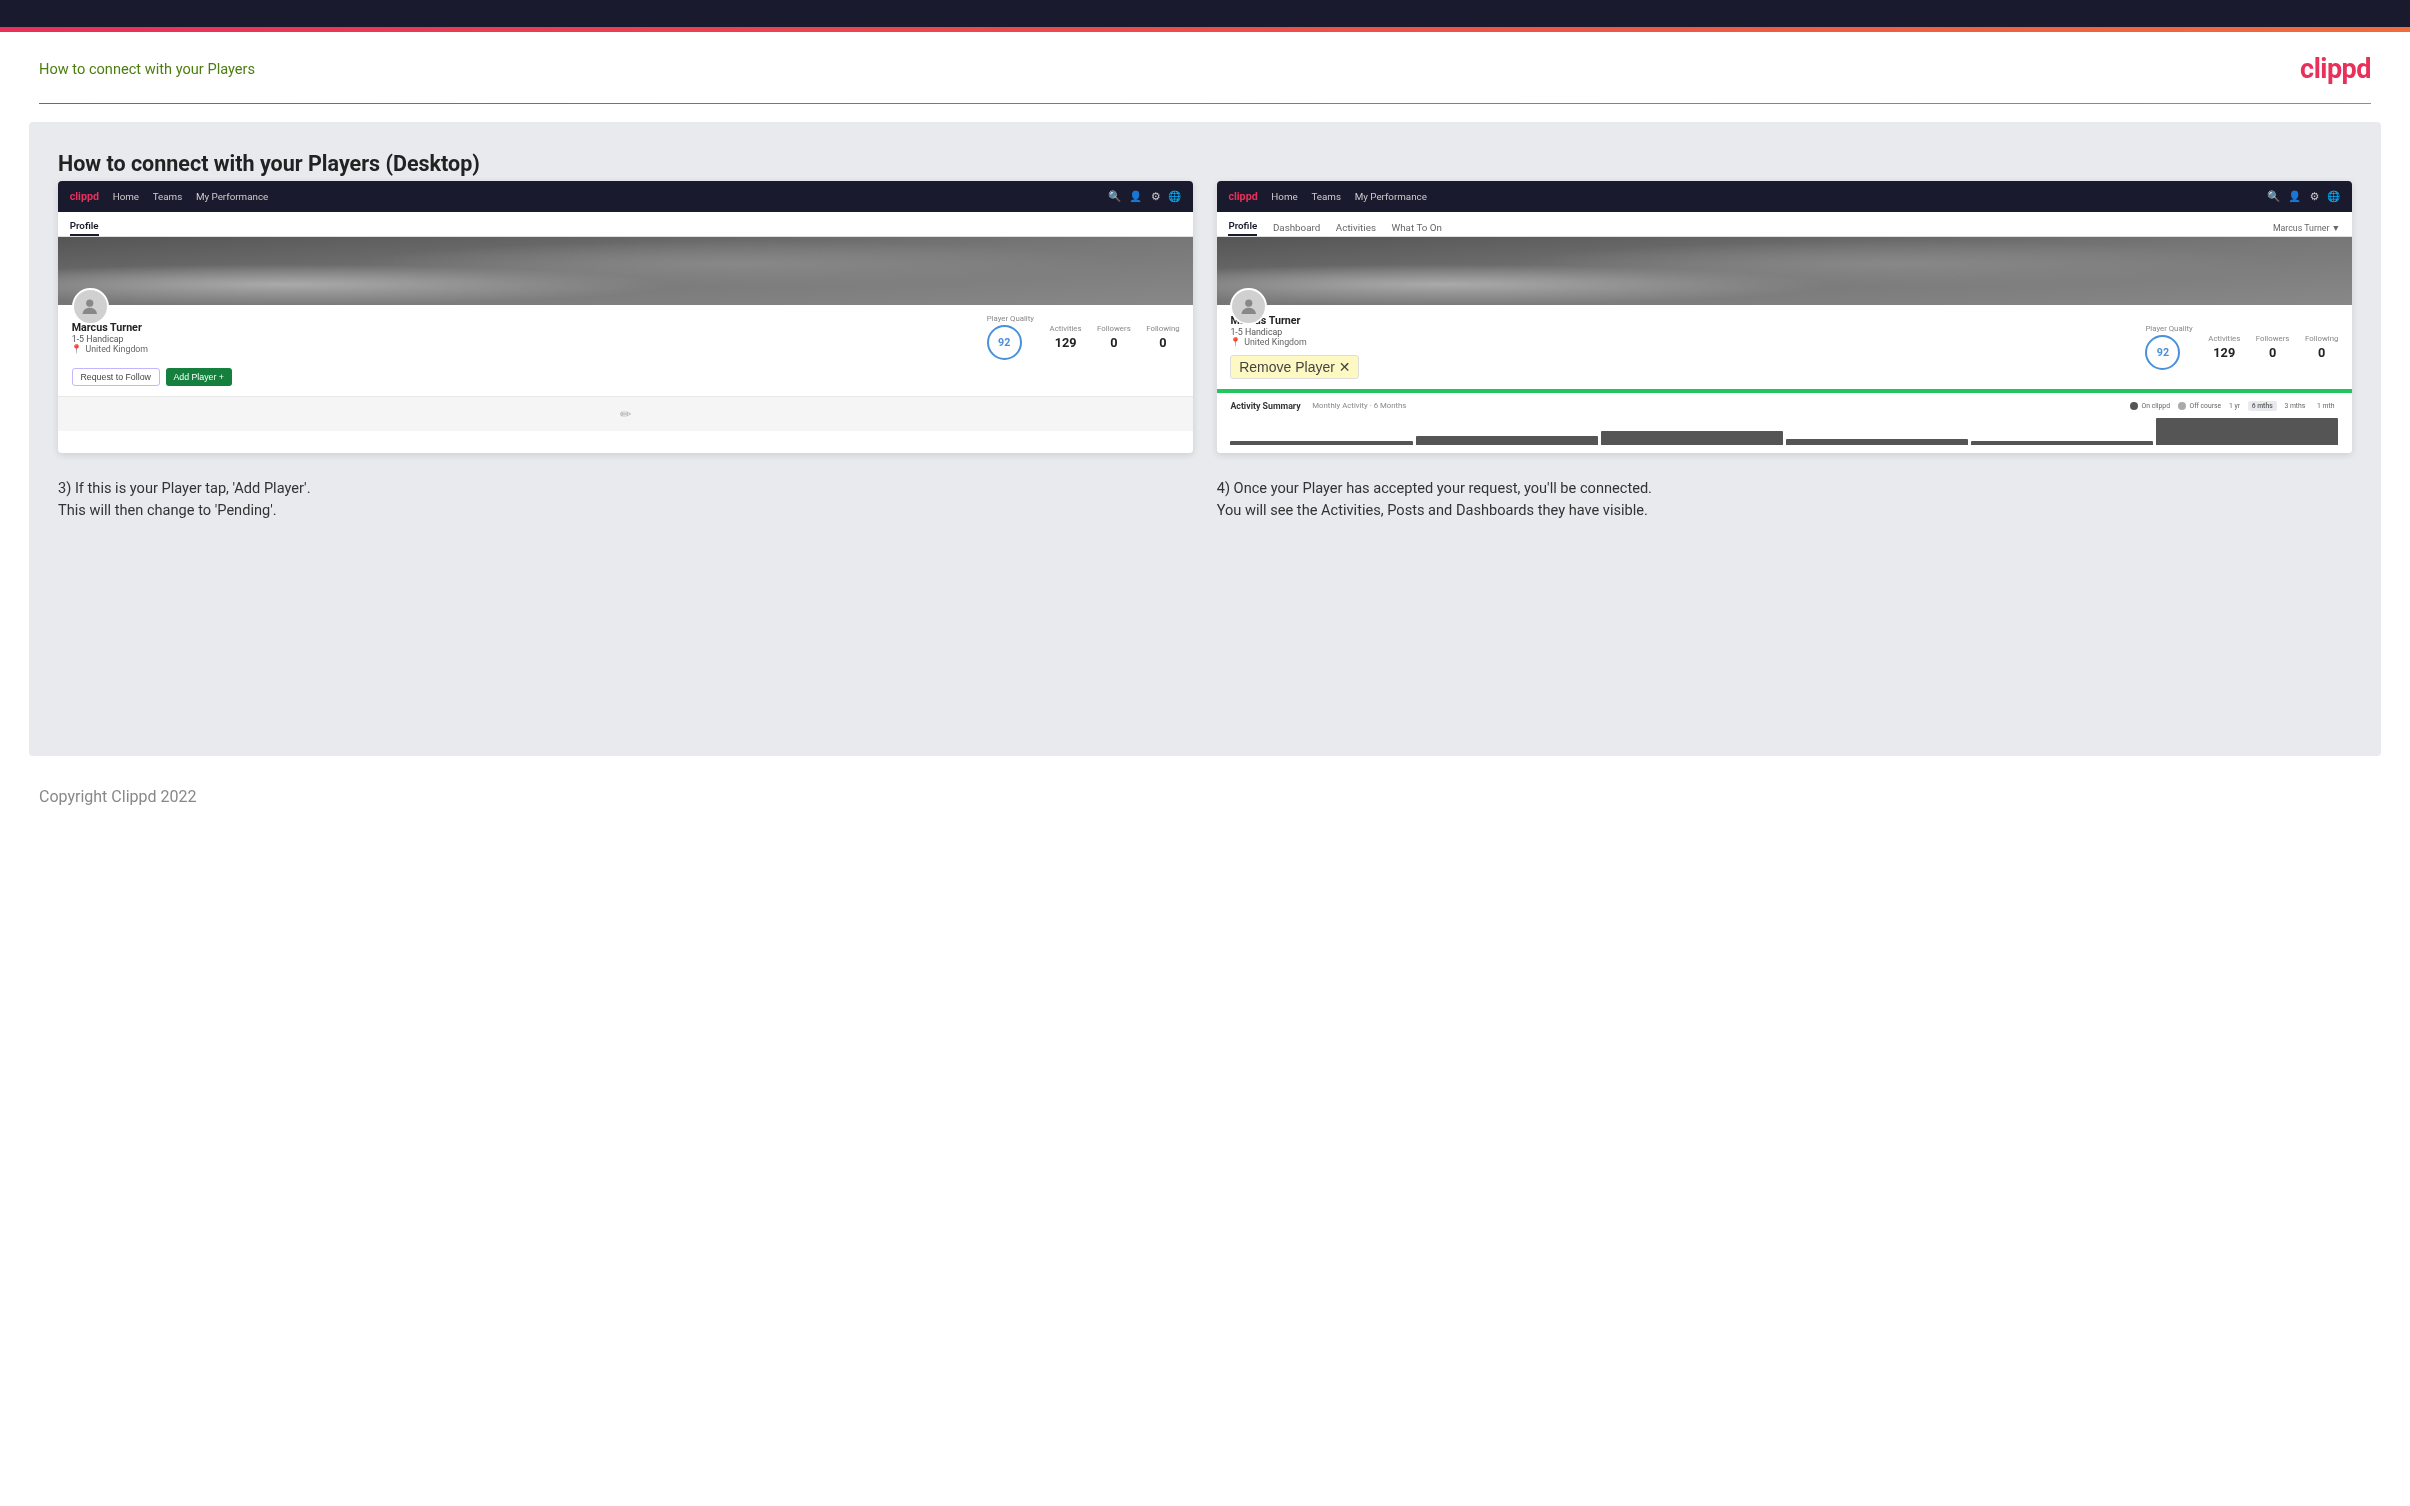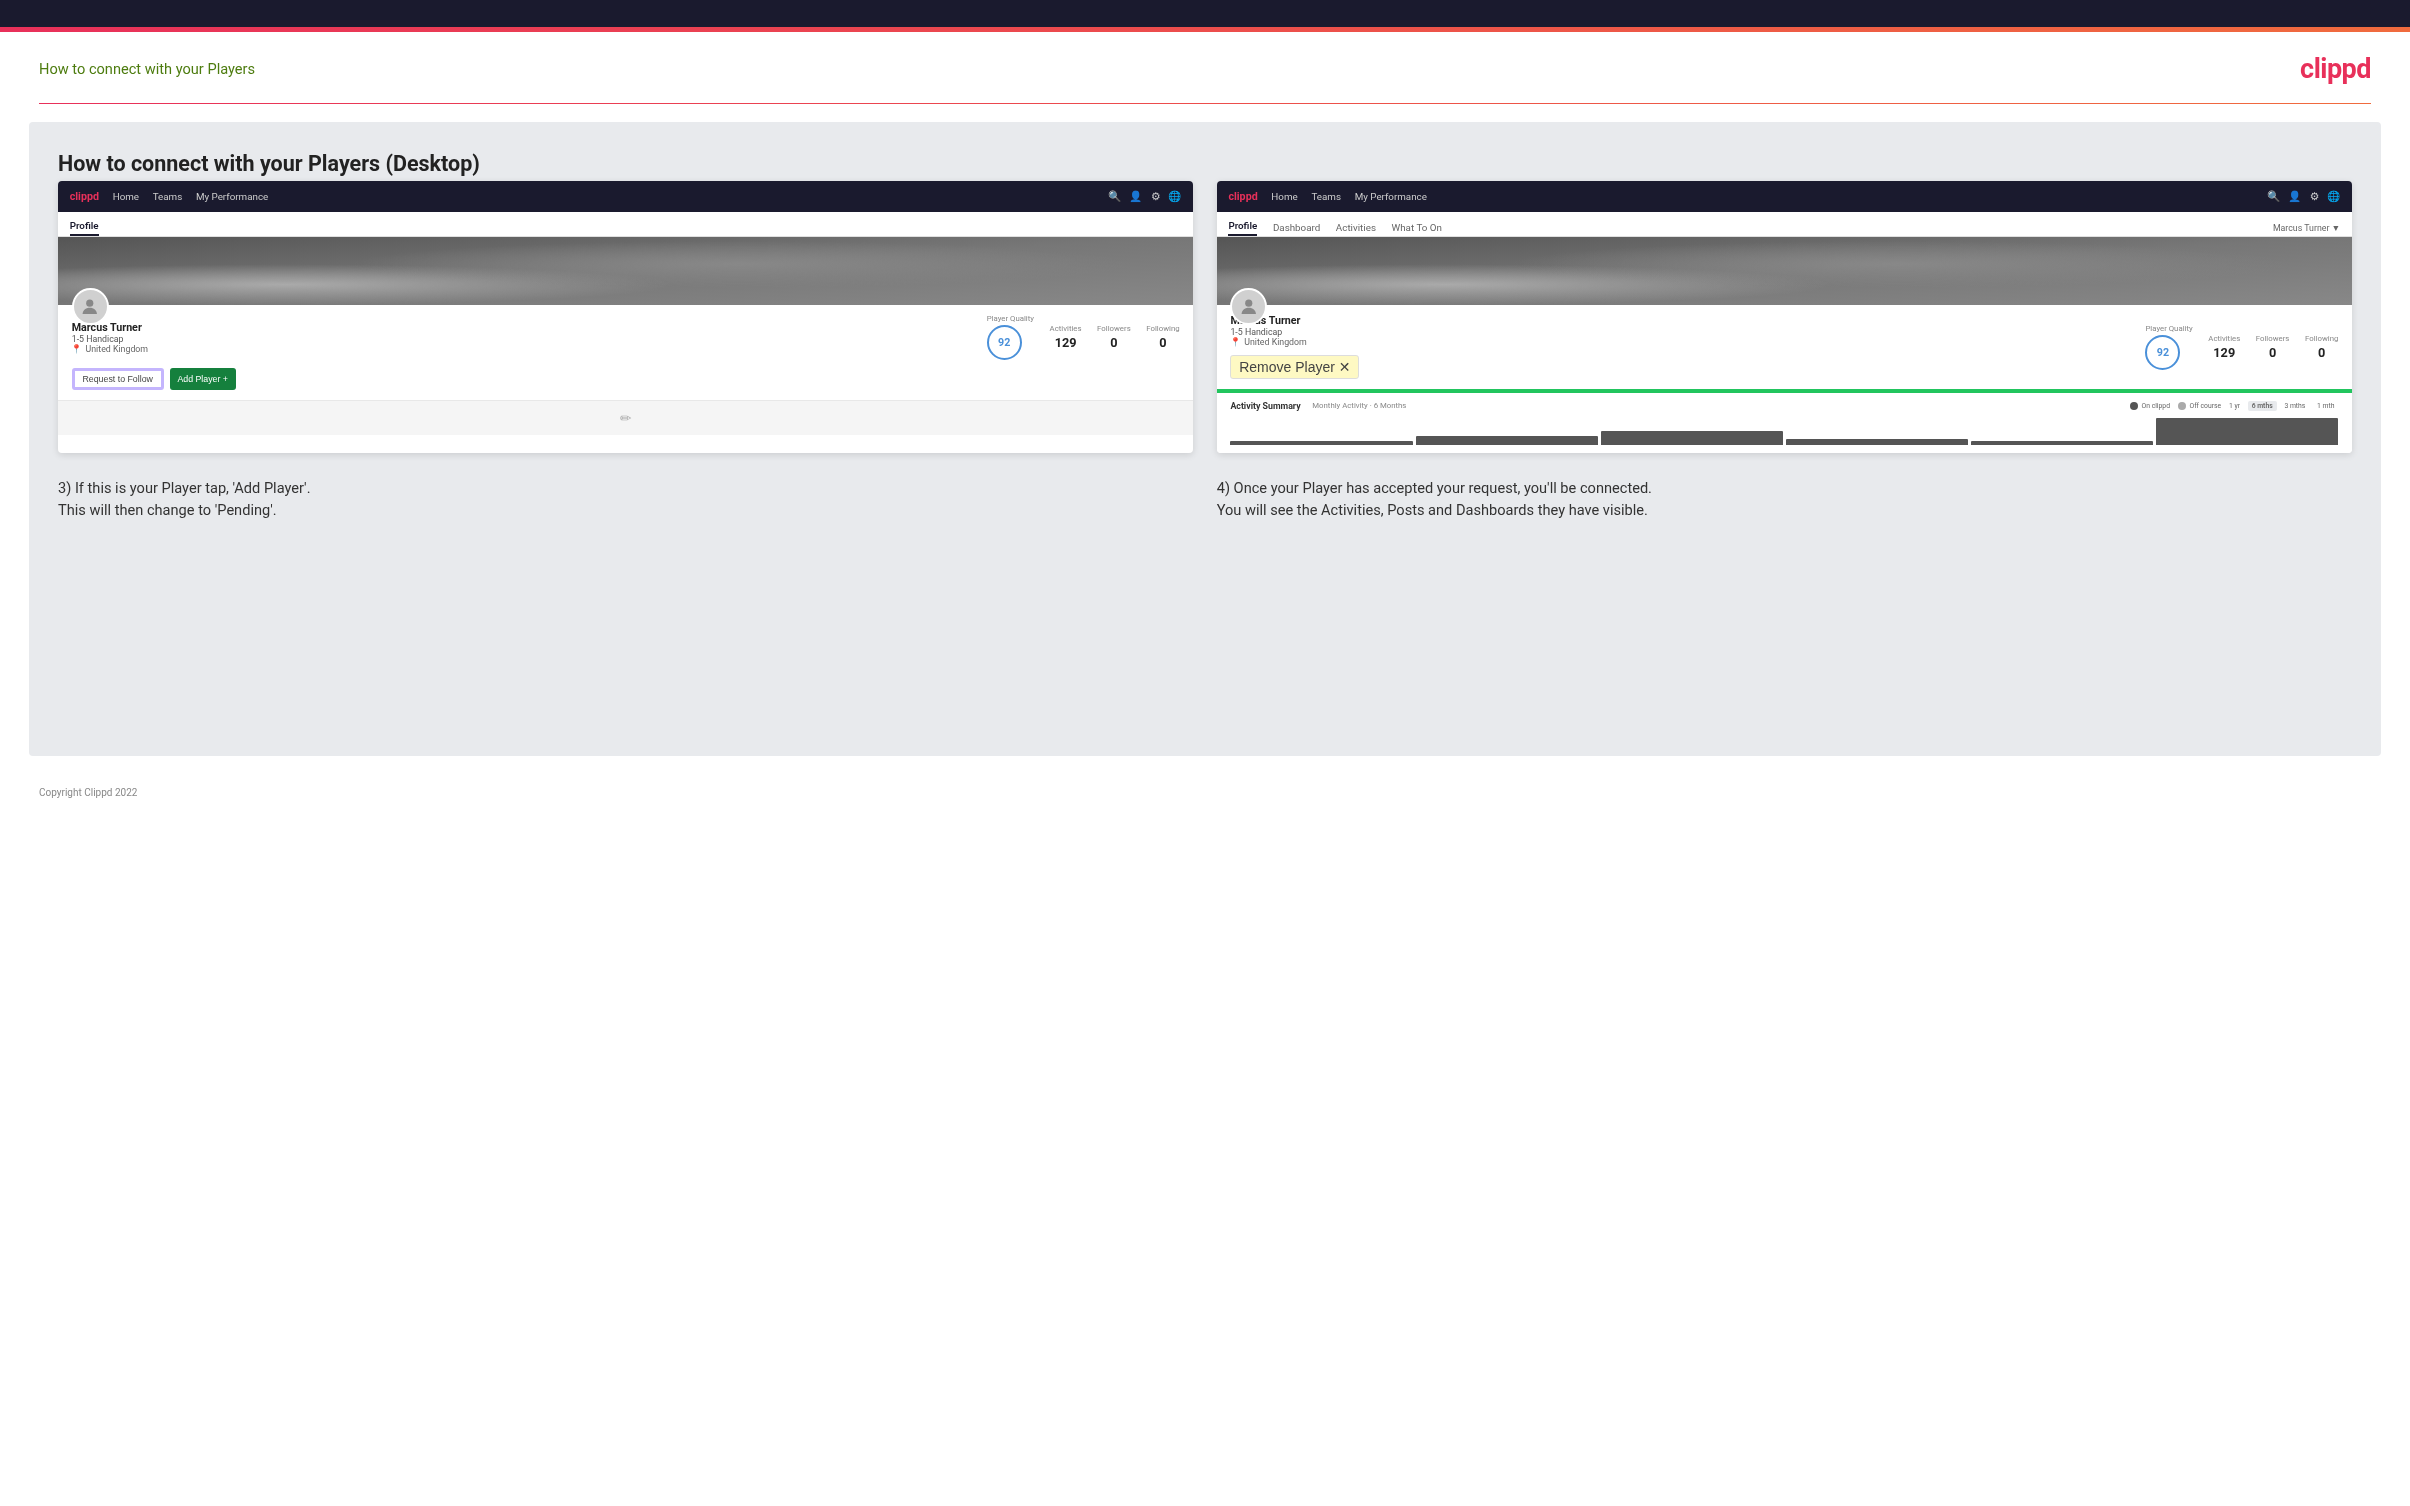--- a/index.html
+++ b/index.html
@@ -211,21 +211,21 @@
       color: #4a90d9;
     }
     .mini-buttons {
       display: flex;
       gap: 5.9px;
       margin-top: 7.8px;
     }
     .mini-btn-follow {
       font-size: 8.8px;
       background: #fff;
-      border: 3px solid #c4b5fd;
+      border: 1px solid #c4b5fd;
       border-radius: 2.9px;
       padding: 2.9px 7.8px;
       cursor: pointer;
       color: #444;
     }
     .mini-btn-add {
       font-size: 8.8px;
       background: #15803d;
       color: #fff;
       border: none;
@@ -325,21 +325,21 @@
       gap: 23.4px;
     }
     .description-block {
       flex: 1;
       font-size: 14.6px;
       line-height: 1.55;
       color: #333;
     }
     .footer {
       padding: 13.7px 39px;
-      font-size: 10px;
+      font-size: 16px;
       color: #888;
     }
     
     .golf-bg {
       width: 100%;
       height: 100%;
       background:
         radial-gradient(ellipse at 60% 40%, #888 0%, transparent 40%),
         radial-gradient(ellipse at 20% 70%, #aaa 0%, transparent 30%),
         linear-gradient(to bottom right, #555, #777, #888);

